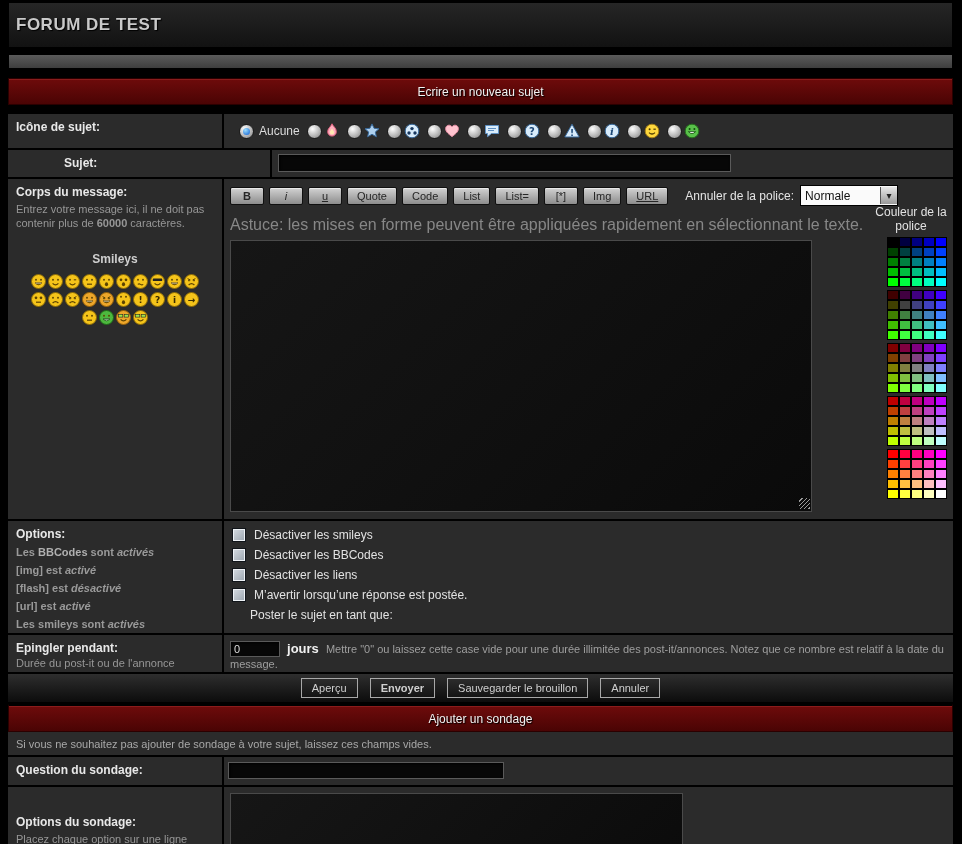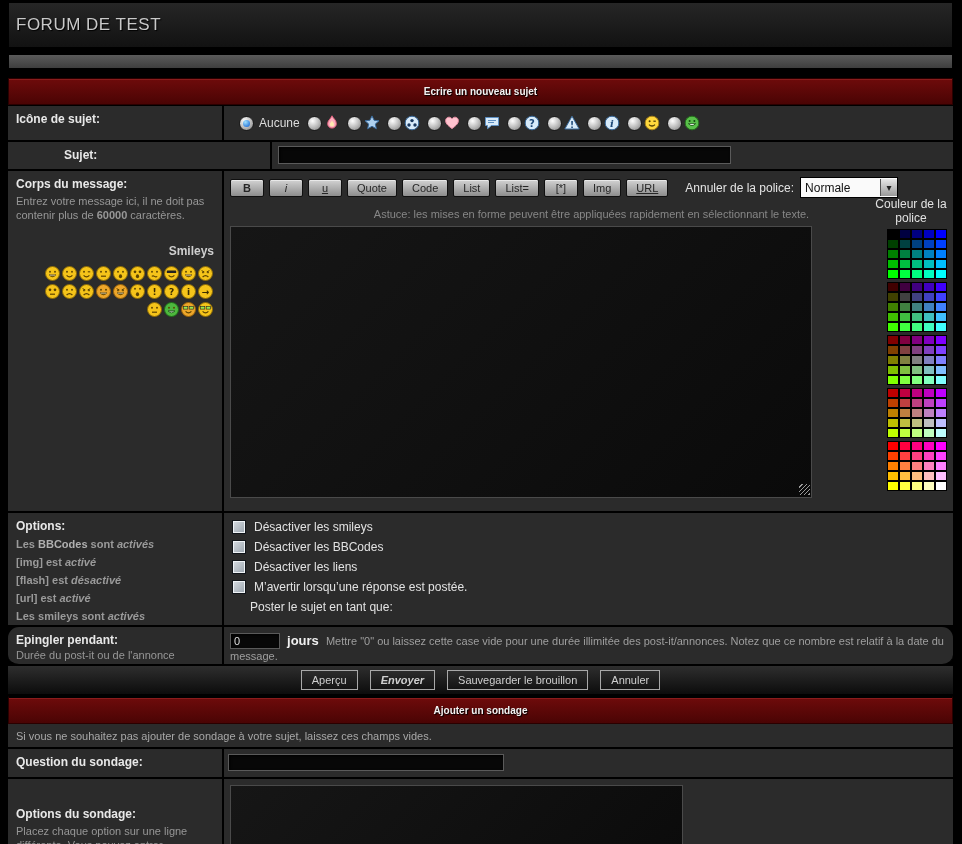--- a/index.html
+++ b/index.html
@@ -1,42 +1,42 @@
 <!DOCTYPE html>
 <html><head>
 <meta charset="utf-8">
 <style>
   html,body{margin:0;padding:0;background:#000;}
   body{width:962px;height:844px;overflow:hidden;font-family:"Liberation Sans","DejaVu Sans",sans-serif;font-size:12px;color:#ddd;}
   .wrap{margin-left:8px;width:945px;}
 
   
   .site-header{height:44px;margin-top:2px;background:linear-gradient(180deg,#262626,#121212);border:1px solid #000;display:flex;align-items:center;}
-  .site-title{color:#c9c9c9;font-size:17px;font-weight:normal;letter-spacing:.5px;padding-left:7px;text-shadow:1px 1px 1px #000;}
+  .site-title{color:#c9c9c9;font-size:17px;font-weight:bold;letter-spacing:.5px;padding-left:7px;text-shadow:1px 1px 1px #000;}
   .strip{height:13px;margin-top:6px;background:linear-gradient(180deg,#5b5b5b,#3e3e3e);border:1px solid #000;}
 
   
   .bar-red{margin-top:9px;height:25px;background:linear-gradient(180deg,#6e0b0b,#4a0404);border:1px solid #2a0000;box-shadow:inset 0 1px 0 #8a1c1c;display:flex;align-items:center;justify-content:center;}
   .bar-red.second{margin-top:0;border-top:2px solid #000;}
-  .bar-red span{color:#f2f2f2;font-weight:bold;font-size:10px;text-shadow:1px 1px 1px #000;}
-
-  
-  .panel{margin-top:1px;}
+  .bar-red span{color:#f2f2f2;font-weight:normal;font-size:12px;text-shadow:1px 1px 1px #000;}
+
+  
+  .panel{margin-top:9px;}
   .row{display:flex;background:#2b2b2b;border-bottom:2px solid #000;}
   .lbl{width:198px;min-width:198px;padding:6px 8px 6px 8px;border-right:2px solid #000;}
   .lbl .main{font-weight:bold;color:#e8e8e8;}
   .lbl .sub{color:#979797;font-size:11px;margin-top:3px;line-height:14px;}
   .content{flex:1;position:relative;}
 
   .row-icone{height:34px;}
   .row-icone .content{display:flex;align-items:center;padding-left:8px;}
   .row-sujet{height:27px;padding-left:48px;}
   .row-corps{height:340px;}
   .row-options{height:112px;}
-  .row-sticky{height:37px;border-radius:11px;}
+  .row-sticky{height:37px;}
   .row-note{height:23px;background:#2b2b2b;border-bottom:2px solid #000;display:flex;align-items:center;padding-left:8px;color:#a8a8a8;font-size:11px;}
   .row-question{height:28px;}
   .row-poll-options{height:120px;}
 
   
   .radio{display:inline-block;width:13px;height:13px;border-radius:50%;background:radial-gradient(circle at 35% 30%,#fdfdfd,#b9b9b9 55%,#7d7d7d);border:1px solid #1c1c1c;position:relative;vertical-align:middle;}
   .radio.on::after{content:"";position:absolute;inset:3px;border-radius:50%;background:radial-gradient(circle at 35% 30%,#9fe0ff,#0a5bd0);}
   .checkbox{display:inline-block;width:12px;height:12px;background:linear-gradient(135deg,#d7dde3,#9aa4ae);border:1px solid #11151a;box-shadow:inset 0 0 0 1px #eef2f6;vertical-align:middle;margin-right:8px;}
 
   .ti{display:inline-flex;align-items:center;margin-left:7px;}
@@ -54,52 +54,52 @@
   .grip{position:absolute;right:2px;bottom:3px;width:11px;height:11px;background:repeating-linear-gradient(135deg,transparent 0 2px,#9a9a9a 2px 3px);}
 
   
   .toolbar{display:flex;align-items:center;padding:6px 0 0 6px;}
   .bb-btn{display:inline-block;min-width:14px;text-align:center;padding:2px 9px;margin-right:5px;background:linear-gradient(180deg,#d2d2d2,#8d8d8d);border:1px solid #101010;border-radius:2px;color:#262626;font-size:11px;box-shadow:inset 0 1px 0 rgba(255,255,255,.5);cursor:default;}
   .fs-label{color:#e4e4e4;margin:0 6px 0 12px;white-space:nowrap;}
   .select{width:96px;height:19px;background:#fafafa;border:1px solid #000;display:flex;align-items:center;}
   .sel-val{flex:1;color:#111;padding-left:4px;font-size:12px;}
   .sel-arrow{width:16px;height:17px;background:linear-gradient(180deg,#e8e8e8,#9a9a9a);border-left:1px solid #555;display:flex;align-items:center;justify-content:center;}
   .sel-arrow::after{content:"▾";font-size:10px;color:#222;}
-  .tip{color:#878787;font-size:11px;margin:10px 0 0 6px;text-align:center;}
+  .tip{color:#878787;font-size:16px;margin:10px 0 0 6px;}
 
   
   .pal-title{position:absolute;top:26px;right:0;width:84px;text-align:center;color:#e2e2e2;font-size:12px;line-height:14px;}
   .palette{position:absolute;top:58px;right:4px;width:62px;}
   .pal-block{margin-bottom:3px;font-size:0;}
   .pal-row{height:10px;}
   .pal-cell{display:inline-block;width:10px;height:8px;border:1px solid #000;}
 
   
-  .smiley-box{margin-top:22px;text-align:right;}
+  .smiley-box{margin-top:22px;text-align:center;}
   .smiley-title{font-weight:bold;color:#cfcfcf;margin-bottom:8px;}
   .sm-row{line-height:0;margin-bottom:3px;}
   .sm{display:inline-block;margin:0 1px;}
 
   
   .opt-lines{padding:7px 0 0 8px;}
   .opt-line{display:flex;align-items:center;margin-bottom:6px;color:#e2e2e2;}
   .statline{color:#9a9a9a;font-size:11px;margin:5px 0 0 0;line-height:13px;font-weight:bold;}
   .statline b{color:#b0b0b0;}
   .postas{margin:3px 0 0 26px;display:flex;align-items:center;color:#e2e2e2;}
   .postas .radio{margin:0 2px 0 10px;}
   .postas .plabel{margin-right:0;}
 
   
   .sticky-content{padding:6px 8px 0 6px;color:#9f9f9f;font-size:11px;line-height:15px;}
   .sticky-content .unit{color:#f0f0f0;font-weight:bold;font-size:13px;margin:0 4px;}
 
   
   .actions{height:28px;background:linear-gradient(180deg,#2e2e2e,#0c0c0c);border-bottom:2px solid #000;display:flex;align-items:center;justify-content:center;gap:12px;}
   .dark-btn{background:linear-gradient(180deg,#2c2c2c,#141414);border:1px solid #a8a8a8;color:#cfcfcf;font-size:11px;padding:3px 10px;cursor:default;}
-  .dark-btn.primary{font-weight:bold;font-style:italic;}
+  .dark-btn.primary{font-weight:bold;}
 </style>
 </head>
 <body>
 
 <div class="wrap">
 
   <div class="site-header">
     <span class="site-title">FORUM DE TEST</span>
   </div>
 

